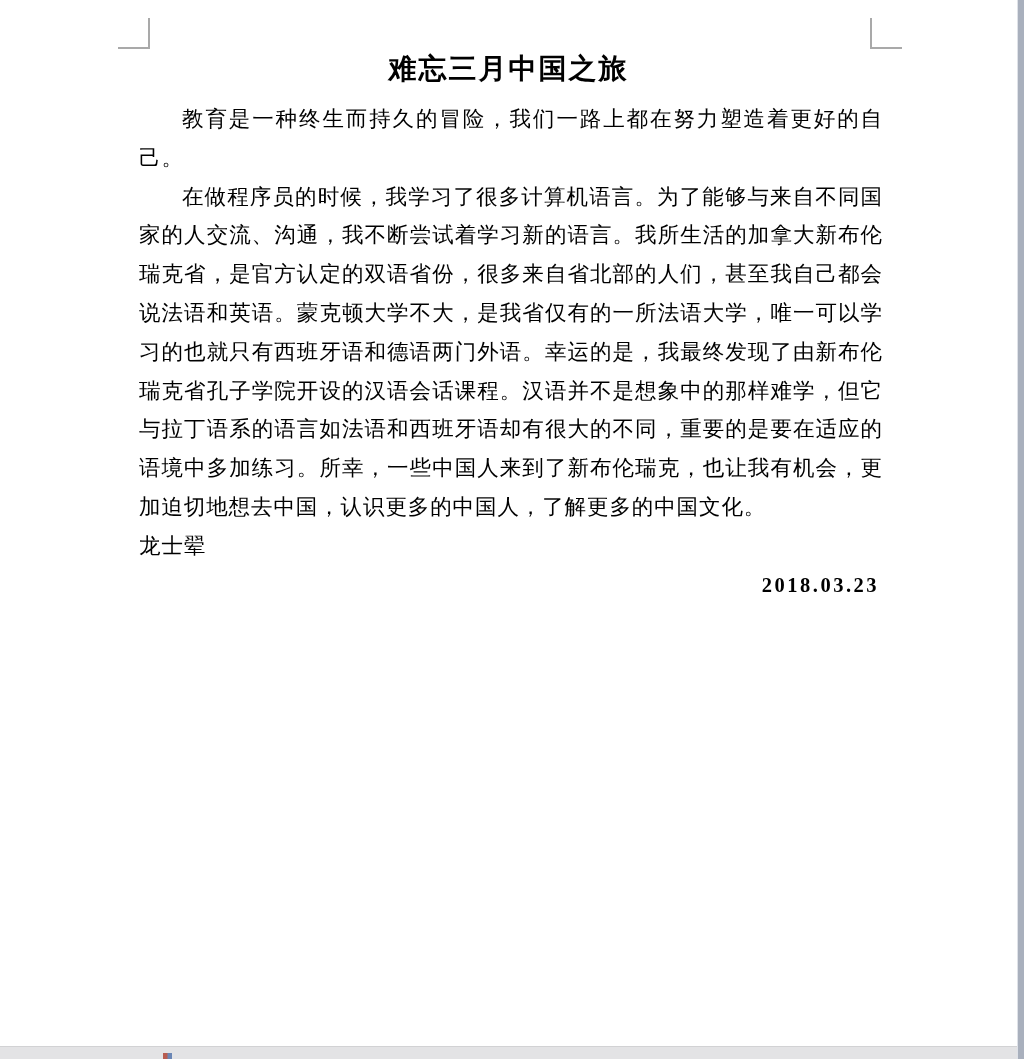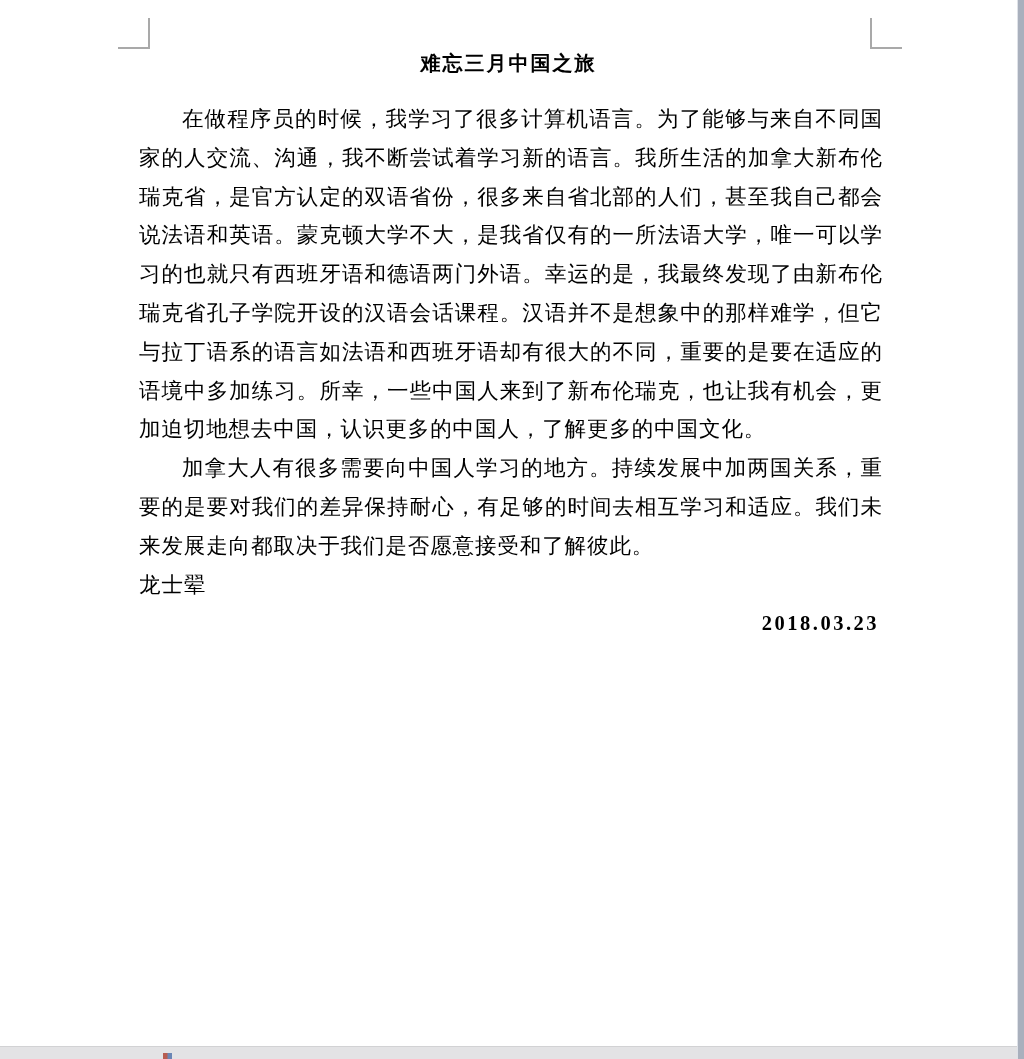--- a/index.html
+++ b/index.html
@@ -34,21 +34,21 @@
     border-bottom: 2px solid #a9a9a9;
   }
   
   .doc-title {
     position: absolute;
     top: 50px;
     left: 0;
     width: 1017px;
     margin: 0;
     text-align: center;
-    font-size: 20px;
+    font-size: 28px;
     font-weight: bold;
     letter-spacing: 2px;
   }
   .content {
     position: absolute;
     left: 139px;
     top: 100px;
     width: 744px;
   }
   .content p {
@@ -108,22 +108,22 @@
 <body>
 
 <div>
 
   <div class="mark mark-tl"></div>
   <div class="mark mark-tr"></div>
 
   <h1 class="doc-title">难忘三月中国之旅</h1>
 
   <div class="content">
+    <p>教育是一种终生而持久的冒险，我们一路上都在努力塑造着更好的自己。</p>
     <p>在做程序员的时候，我学习了很多计算机语言。为了能够与来自不同国家的人交流、沟通，我不断尝试着学习新的语言。我所生活的加拿大新布伦瑞克省，是官方认定的双语省份，很多来自省北部的人们，甚至我自己都会说法语和英语。蒙克顿大学不大，是我省仅有的一所法语大学，唯一可以学习的也就只有西班牙语和德语两门外语。幸运的是，我最终发现了由新布伦瑞克省孔子学院开设的汉语会话课程。汉语并不是想象中的那样难学，但它与拉丁语系的语言如法语和西班牙语却有很大的不同，重要的是要在适应的语境中多加练习。所幸，一些中国人来到了新布伦瑞克，也让我有机会，更加迫切地想去中国，认识更多的中国人，了解更多的中国文化。</p>
-    <p>加拿大人有很多需要向中国人学习的地方。持续发展中加两国关系，重要的是要对我们的差异保持耐心，有足够的时间去相互学习和适应。我们未来发展走向都取决于我们是否愿意接受和了解彼此。</p>
 
     <div class="sig-line">龙士翚</div>
 
     <div class="date-line">2018.03.23</div>
   </div>
 
   <div class="right-strip"></div>
 
   <div class="bottom-bar">
     <div class="taskbar-speck"></div>

